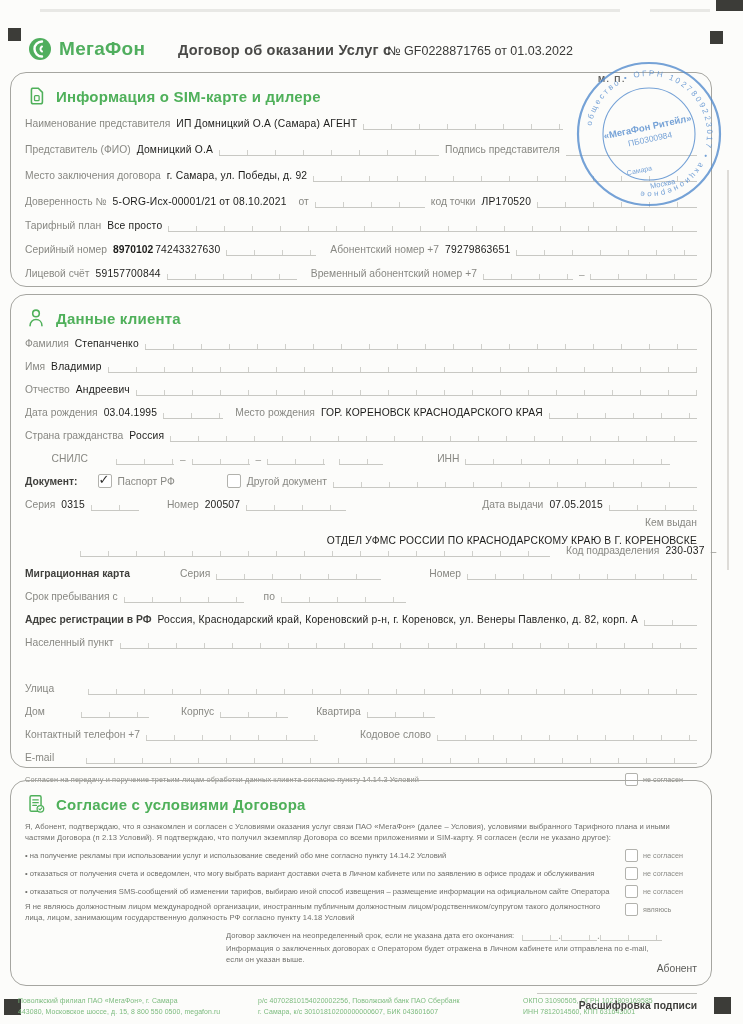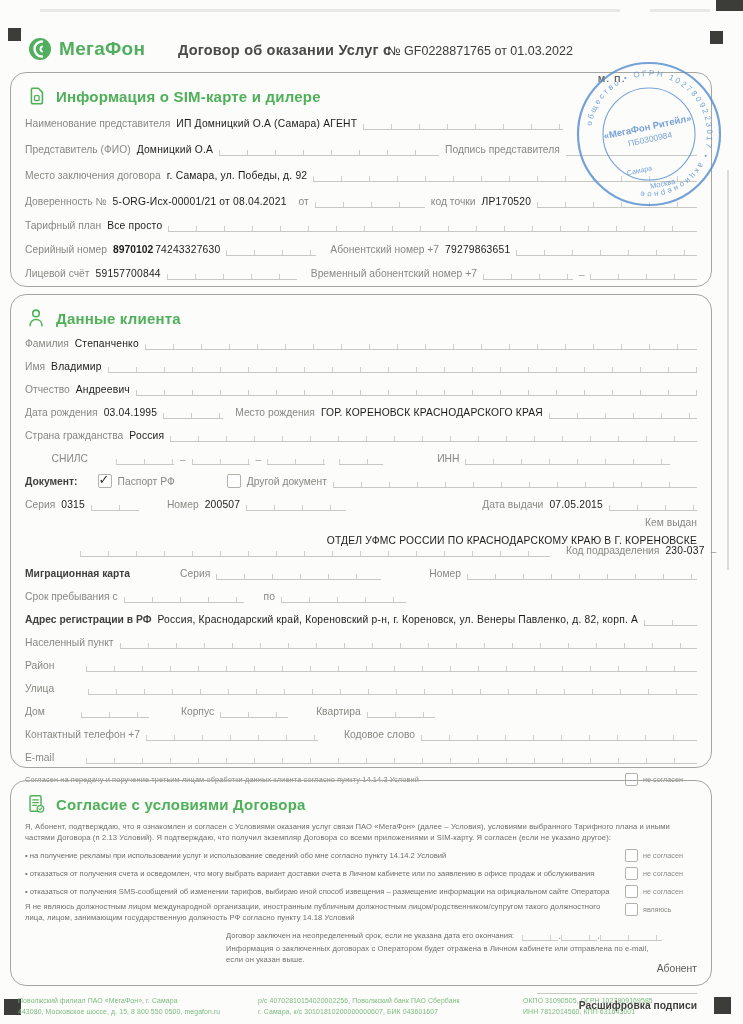--- a/index.html
+++ b/index.html
@@ -126,21 +126,21 @@
       <span class="lbl">Подпись представителя</span>
       <span class="ln plain"></span>
     </div>
     <div class="row" style="top:92px;">
       <span class="lbl">Место заключения договора</span>
       <span class="val">г. Самара, ул. Победы, д. 92</span>
       <span class="ln"></span>
     </div>
     <div class="row" style="top:118px;">
       <span class="lbl">Доверенность №</span>
-      <span class="val">5-ORG-Исх-00001/21 от 08.04.2021</span>
+      <span class="val">5-ORG-Исх-00001/21 от 08.10.2021</span>
       <span class="lbl" style="margin-left:6px;">от</span>
       <span class="ln fx" style="width:110px;"></span>
       <span class="lbl">код точки</span>
       <span class="val">ЛР170520</span>
       <span class="ln"></span>
     </div>
     <div class="row" style="top:142px;">
       <span class="lbl">Тарифный план</span>
       <span class="val">Все просто</span>
       <span class="ln"></span>
@@ -258,40 +258,36 @@
     </div>
     <div class="row" style="top:314px;">
       <span class="lbl-b">Адрес регистрации в РФ</span>
       <span class="val">Россия, Краснодарский край, Кореновский р-н, г. Кореновск, ул. Венеры Павленко, д. 82, корп. А</span>
       <span class="ln"></span>
     </div>
     <div class="row" style="top:337px;">
       <span class="lbl">Населенный пункт</span>
       <span class="ln"></span>
     </div>
-    <div class="row" style="top:360px;">
-      <span class="lbl">Район</span>
-      <span class="ln" style="margin-left:26px;"></span>
-    </div>
     <div class="row" style="top:383px;">
       <span class="lbl">Улица</span>
       <span class="ln" style="margin-left:28px;"></span>
     </div>
     <div class="row" style="top:406px;">
       <span class="lbl">Дом</span>
       <span class="ln fx" style="width:68px;margin-left:30px;"></span>
       <span class="lbl" style="margin-left:26px;">Корпус</span>
       <span class="ln fx" style="width:68px;"></span>
       <span class="lbl" style="margin-left:22px;">Квартира</span>
       <span class="ln fx" style="width:68px;"></span>
     </div>
     <div class="row" style="top:429px;">
       <span class="lbl">Контактный телефон +7</span>
       <span class="ln fx" style="width:172px;"></span>
-      <span class="lbl" style="margin-left:20px;">Кодовое слово</span>
+      <span class="lbl" style="margin-left:36px;">Кодовое слово</span>
       <span class="ln"></span>
     </div>
     <div class="row" style="top:452px;">
       <span class="lbl">E-mail</span>
       <span class="ln" style="margin-left:26px;"></span>
     </div>
     <div class="b-row" style="top:478px;height:12px;">
       <span class="small-note" style="position:static;flex:1;">Согласен на передачу и поручение третьим лицам обработки данных клиента согласно пункту 14.14.3 Условий</span>
       <span class="cb-wrap">
         <span class="cb cb-sm"></span>

